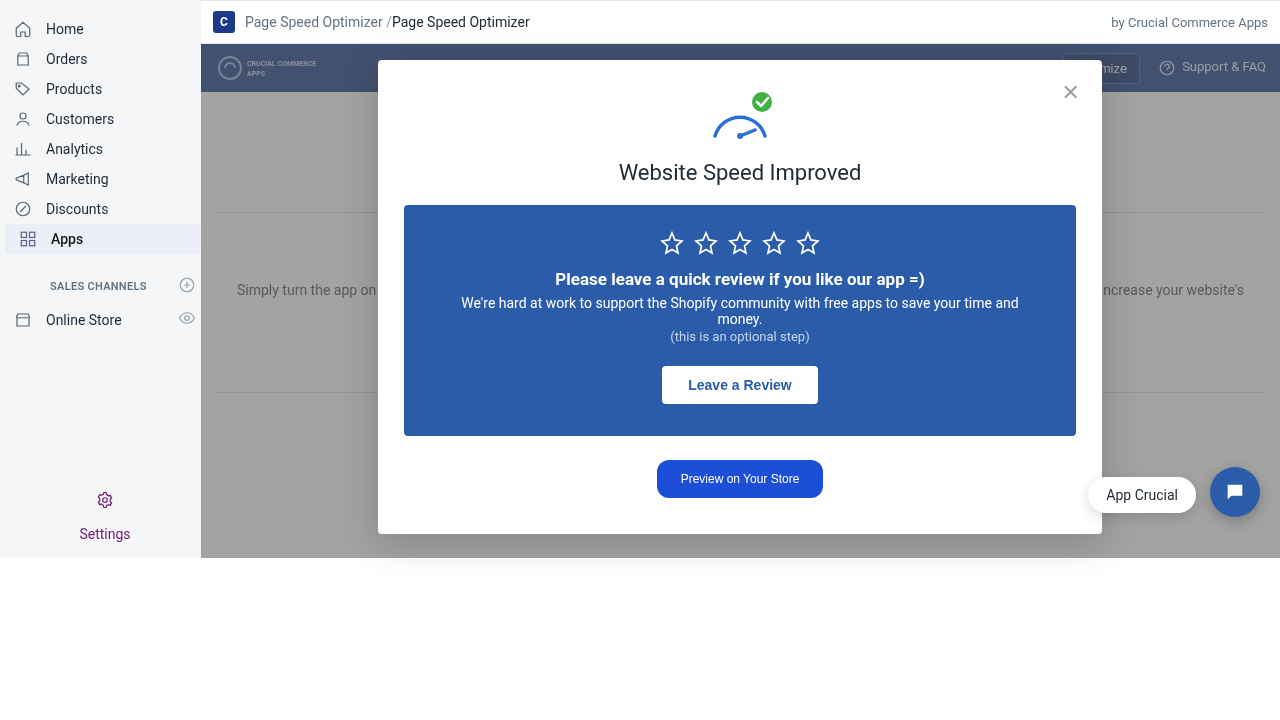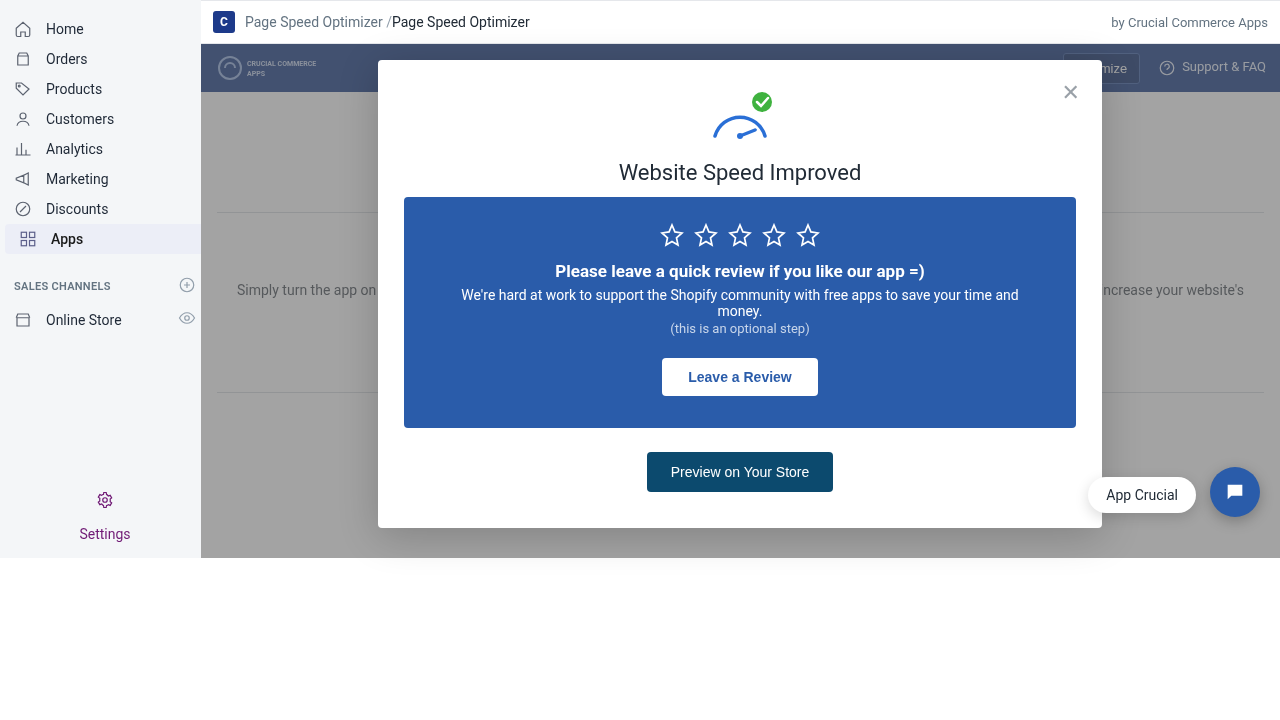--- a/index.html
+++ b/index.html
@@ -3,21 +3,21 @@
 <meta charset="utf-8">
 <style>
 * { box-sizing: border-box; margin: 0; padding: 0; }
 body { font-family: -apple-system, BlinkMacSystemFont, "Segoe UI", Roboto, sans-serif; width: 1280px; height: 720px; overflow: hidden; background: #fff; position: relative; }
 
 .sidebar { position: absolute; left: 0; top: 0; width: 211px; height: 558px; background: #f4f6f8; border-right: 1px solid #dfe3e8; padding-top: 14px; }
 .nav-item { display: flex; align-items: center; gap: 14px; padding: 6px 14px; color: #1f2937; font-size: 14px; cursor: pointer; }
 .nav-item .icon { width: 18px; height: 18px; display: flex; align-items: center; justify-content: center; color: #5c6370; }
 .nav-item.active { background: #eceef7; border-radius: 4px; margin: 0 5px; color: #1a1a1a; font-weight: 500; }
 .nav-item.active .icon { color: #5c5f8a; }
-.section-head { display: flex; align-items: center; justify-content: space-between; padding: 6px 14px; margin-top: 16px; }
+.section-head { display: flex; align-items: center; justify-content: space-between; padding: 6px 14px; margin-top: 16px; margin-left: 36px; }
 .section-head span { font-size: 11px; font-weight: 600; color: #637381; letter-spacing: .3px; }
 .section-head .plus { color: #919eab; }
 .eye { color: #919eab; margin-left: auto; }
 .settings-row { position: absolute; bottom: 10px; left: 0; right: 0; display: flex; align-items: center; gap: 14px; padding: 6px 14px; color: #701a75; font-size: 14px; flex-direction: column; }
 
 .header { position: absolute; left: 201px; right: 0; top: 0; height: 44px; border-top: 1px solid #e5e7eb; border-bottom: 1px solid #e5e7eb; background: #fff; display: flex; align-items: center; padding: 0 12px; }
 .app-icon { width: 22px; height: 22px; background: #1d3a8a; border-radius: 3px; margin-right: 10px; display:flex; align-items:center; justify-content:center; color:#fff; font-weight:700; font-size:12px;}
 .crumb1 { color: #637381; font-size: 14px; }
 .crumb1:after { content: " / "; color: #919eab; }
 .crumb2 { color: #212b36; font-size: 14px; }
@@ -32,29 +32,29 @@
 .content { position: absolute; left: 201px; right: 0; top: 92px; bottom: 162px; background: #fff; }
 .grayband { position: absolute; left: 16px; right: 16px; top: 120px; height: 1px; background: #d9dde2; }
 .grayband2 { position: absolute; left: 16px; right: 16px; top: 300px; height: 1px; background: #d9dde2; }
 .bg-text { position: absolute; left: 36px; right: 36px; top: 190px; color: #555c63; font-size: 14px; text-align: left; }
 
 .overlay { position: absolute; left: 201px; right: 0; top: 44px; height: 514px; background: rgba(88,88,88,0.55); }
 
 .modal { position: absolute; left: 378px; top: 60px; width: 724px; background: #fff; border-radius: 4px; box-shadow: 0 8px 40px rgba(0,0,0,.2); padding: 28px 26px 36px; }
 .close { position: absolute; top: 20px; right: 22px; color: #9aa1a8; font-size: 22px; cursor: pointer; }
 .speedicon { display: flex; justify-content: center; margin-top: 4px; margin-bottom: 14px; position: relative; }
-.title { text-align: center; font-size: 22px; color: #212b36; font-weight: 400; margin-bottom: 12px; }
+.title { text-align: center; font-size: 22px; color: #212b36; font-weight: 400; margin-bottom: 20px; }
 .bluebox { background: #2a5caa; border-radius: 4px; padding: 26px 40px 32px; color: #fff; text-align: center; }
 .stars { display: flex; justify-content: center; gap: 10px; margin-bottom: 14px; }
 .stars svg { width: 24px; height: 24px; }
 .ask { font-size: 17px; font-weight: 700; margin-bottom: 6px; }
 .sub1 { font-size: 14px; margin-bottom: 2px; }
 .sub2 { font-size: 13px; color: #c7d5ea; margin-bottom: 22px; }
 .white-btn { background: #fff; color: #2a5caa; border: none; padding: 11px 26px; font-size: 14px; font-weight: 600; border-radius: 4px; }
-.preview-btn { display: block; margin: 24px auto 0; background: #0c4a6e; color: #fff; border: none; padding: 12px 24px; font-size: 14px; font-weight: 500; border-radius: 4px; }
+.preview-btn { display: block; margin: 24px auto 0; background: #1d4ed8; color: #fff; border: none; padding: 12px 24px; font-size: 12px; font-weight: 500; border-radius: 12px; }
 
 .chat-pill { position: absolute; right: 84px; top: 477px; background: #fff; border-radius: 22px; padding: 10px 18px; font-size: 14px; color: #212b36; box-shadow: 0 4px 14px rgba(0,0,0,.15); }
 .chat-fab { position: absolute; right: 20px; top: 467px; width: 50px; height: 50px; border-radius: 50%; background: #2a5caa; display: flex; align-items: center; justify-content: center; box-shadow: 0 4px 14px rgba(0,0,0,.25); }
 .chat-fab svg { width: 22px; height: 22px; fill: #fff; }
 
 svg.ico { width: 18px; height: 18px; fill: none; stroke: currentColor; stroke-width: 1.6; }
 </style>
 </head>
 <body>
 

